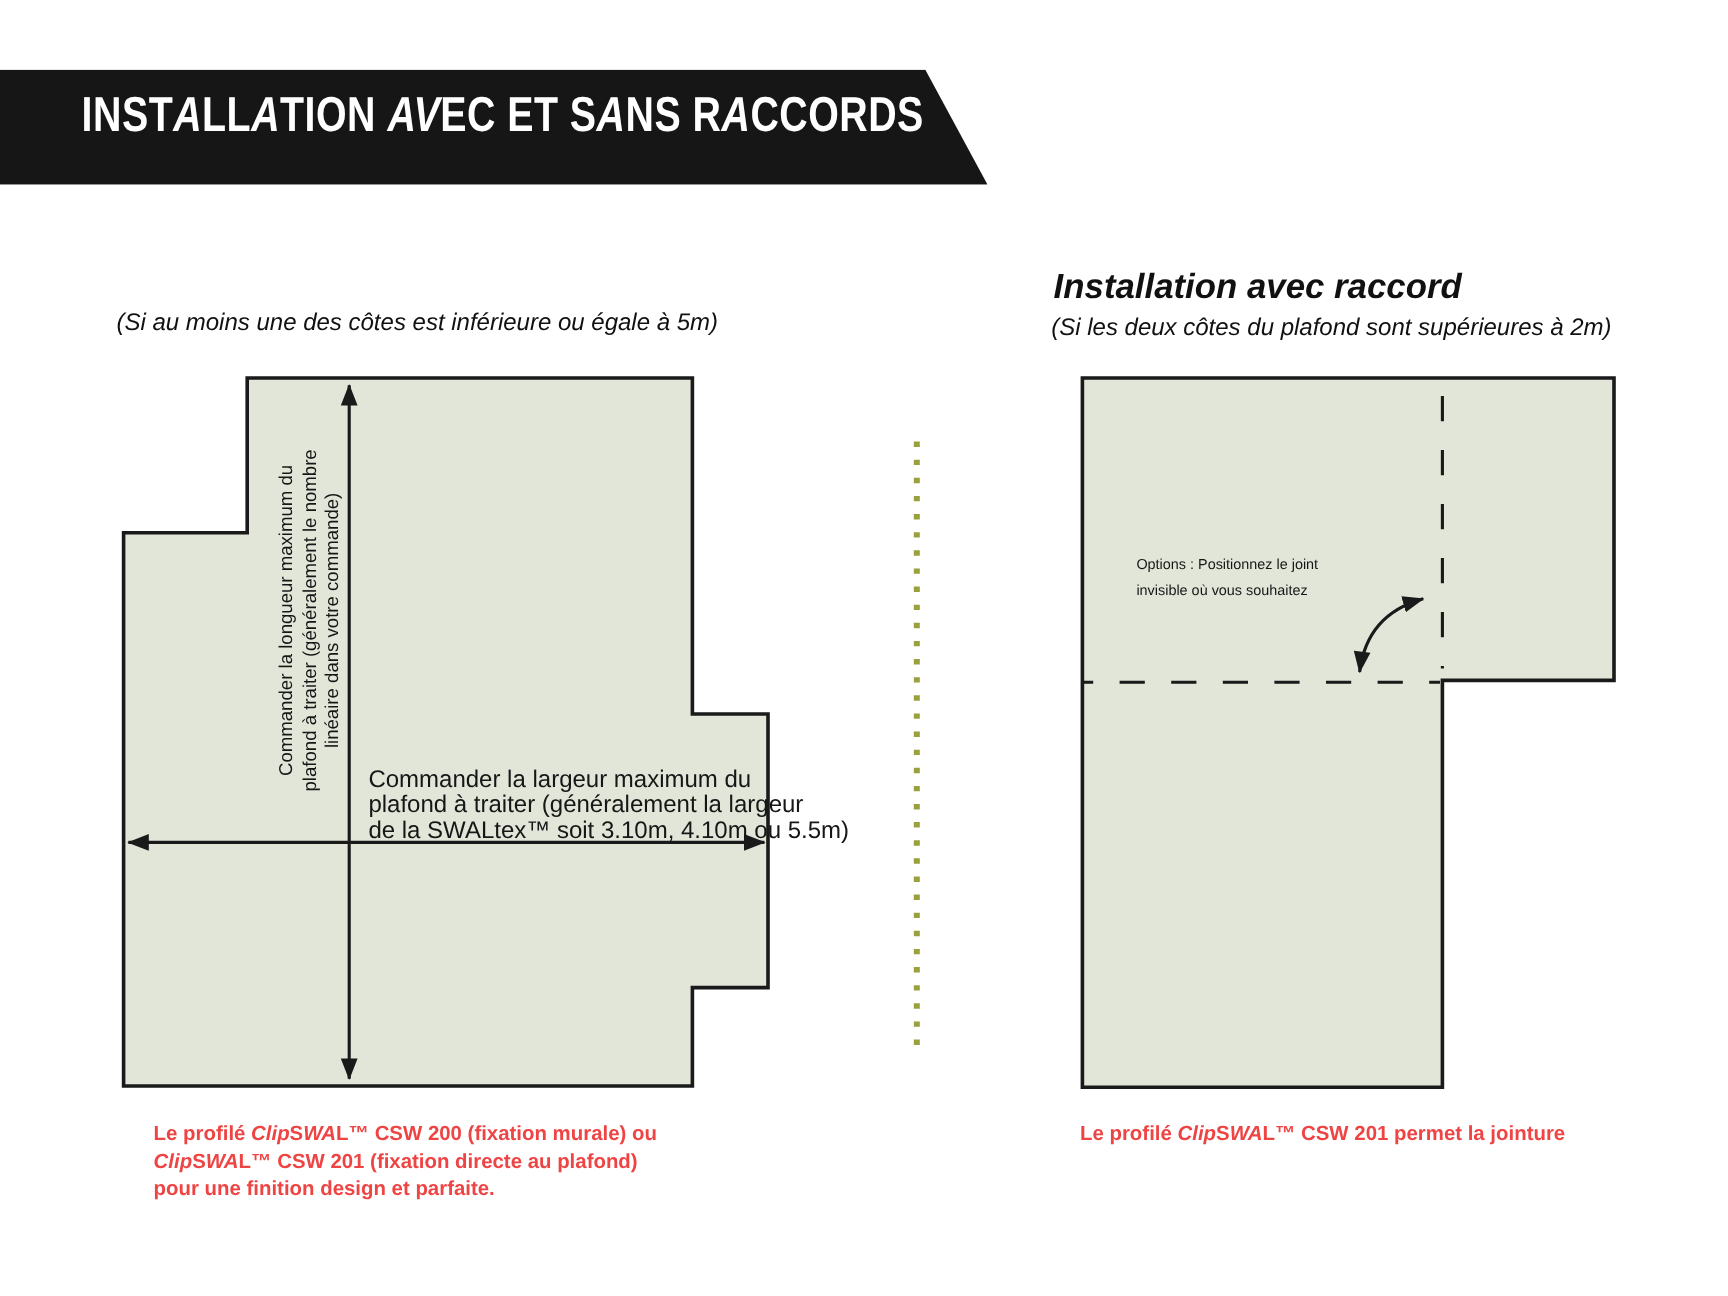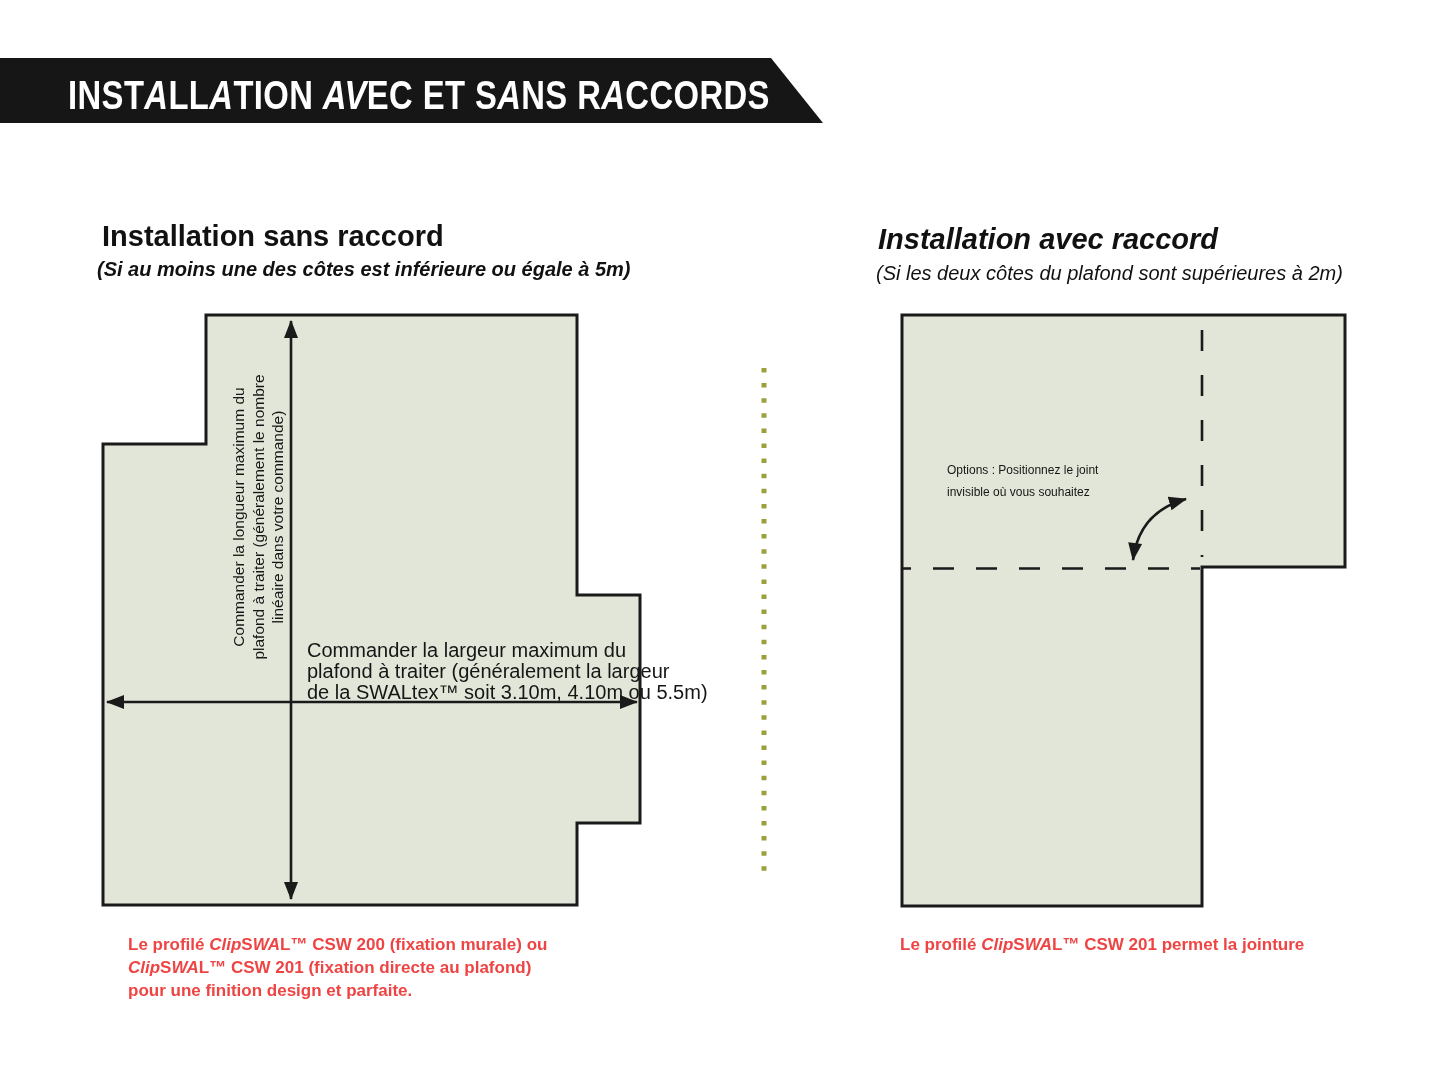--- a/index.html
+++ b/index.html
@@ -3,21 +3,21 @@
 <meta charset="utf-8">
 <style>
   html,body{margin:0;padding:0;background:#ffffff;}
   .stage{
     position:relative;width:1440px;height:1080px;overflow:hidden;background:#ffffff;
     font-family:"Liberation Sans",sans-serif;color:#141414;
   }
   svg.draw{position:absolute;left:0;top:0;}
   
   .banner{
-    position:absolute;left:0;top:58px;width:823px;height:65px;background:#161616;
+    position:absolute;left:0;top:58px;width:823px;height:96px;background:#161616;
     -webkit-clip-path:polygon(0 0,771px 0,823px 100%,0 100%);
     clip-path:polygon(0 0,771px 0,823px 100%,0 100%);
   }
   .banner .txt{
     position:absolute;left:68px;top:0;height:75px;line-height:75px;white-space:nowrap;
     color:#ffffff;font-weight:bold;font-size:41px;letter-spacing:0.5px;
     display:inline-block;transform:scaleX(0.8);transform-origin:left center;
   }
   .banner .txt i{font-style:italic;}
   
@@ -66,22 +66,21 @@
 
     <path d="M 1133 560 Q 1139 512 1186 499" fill="none" stroke-width="2.6" marker-start="url(#ah-start)" marker-end="url(#ah-end)" stroke="#1a1a1a"></path>
 
     <line x1="764" y1="368" x2="764" y2="873" stroke-width="5" stroke-dasharray="4.5 10.6" stroke="#9aa13c"></line>
   </svg>
 
   <div class="banner">
     <span class="txt">INST<i>A</i>LL<i>A</i>TION <i>A</i><i>V</i>EC ET S<i>A</i>NS R<i>A</i>CCORDS</span>
   </div>
 
-  <div class="sec-title" style="left:102px;top:220px;">Installation sans raccord</div>
-  <div class="sec-sub" style="left:97px;top:258px;font-weight:bold;">(Si au moins une des côtes est inférieure ou égale à 5m)</div>
+  <div class="sec-sub" style="left:97px;top:258px;">(Si au moins une des côtes est inférieure ou égale à 5m)</div>
 
   <div class="sec-title" style="left:878px;top:223px;font-style:italic;">Installation avec raccord</div>
   <div class="sec-sub" style="left:876px;top:262px;">(Si les deux côtes du plafond sont supérieures à 2m)</div>
 
   <div class="lbl vlabel">
     <div>Commander la longueur maximum du</div>
     <div>plafond à traiter (généralement le nombre</div>
     <div>linéaire dans votre commande)</div>
   </div>
 

